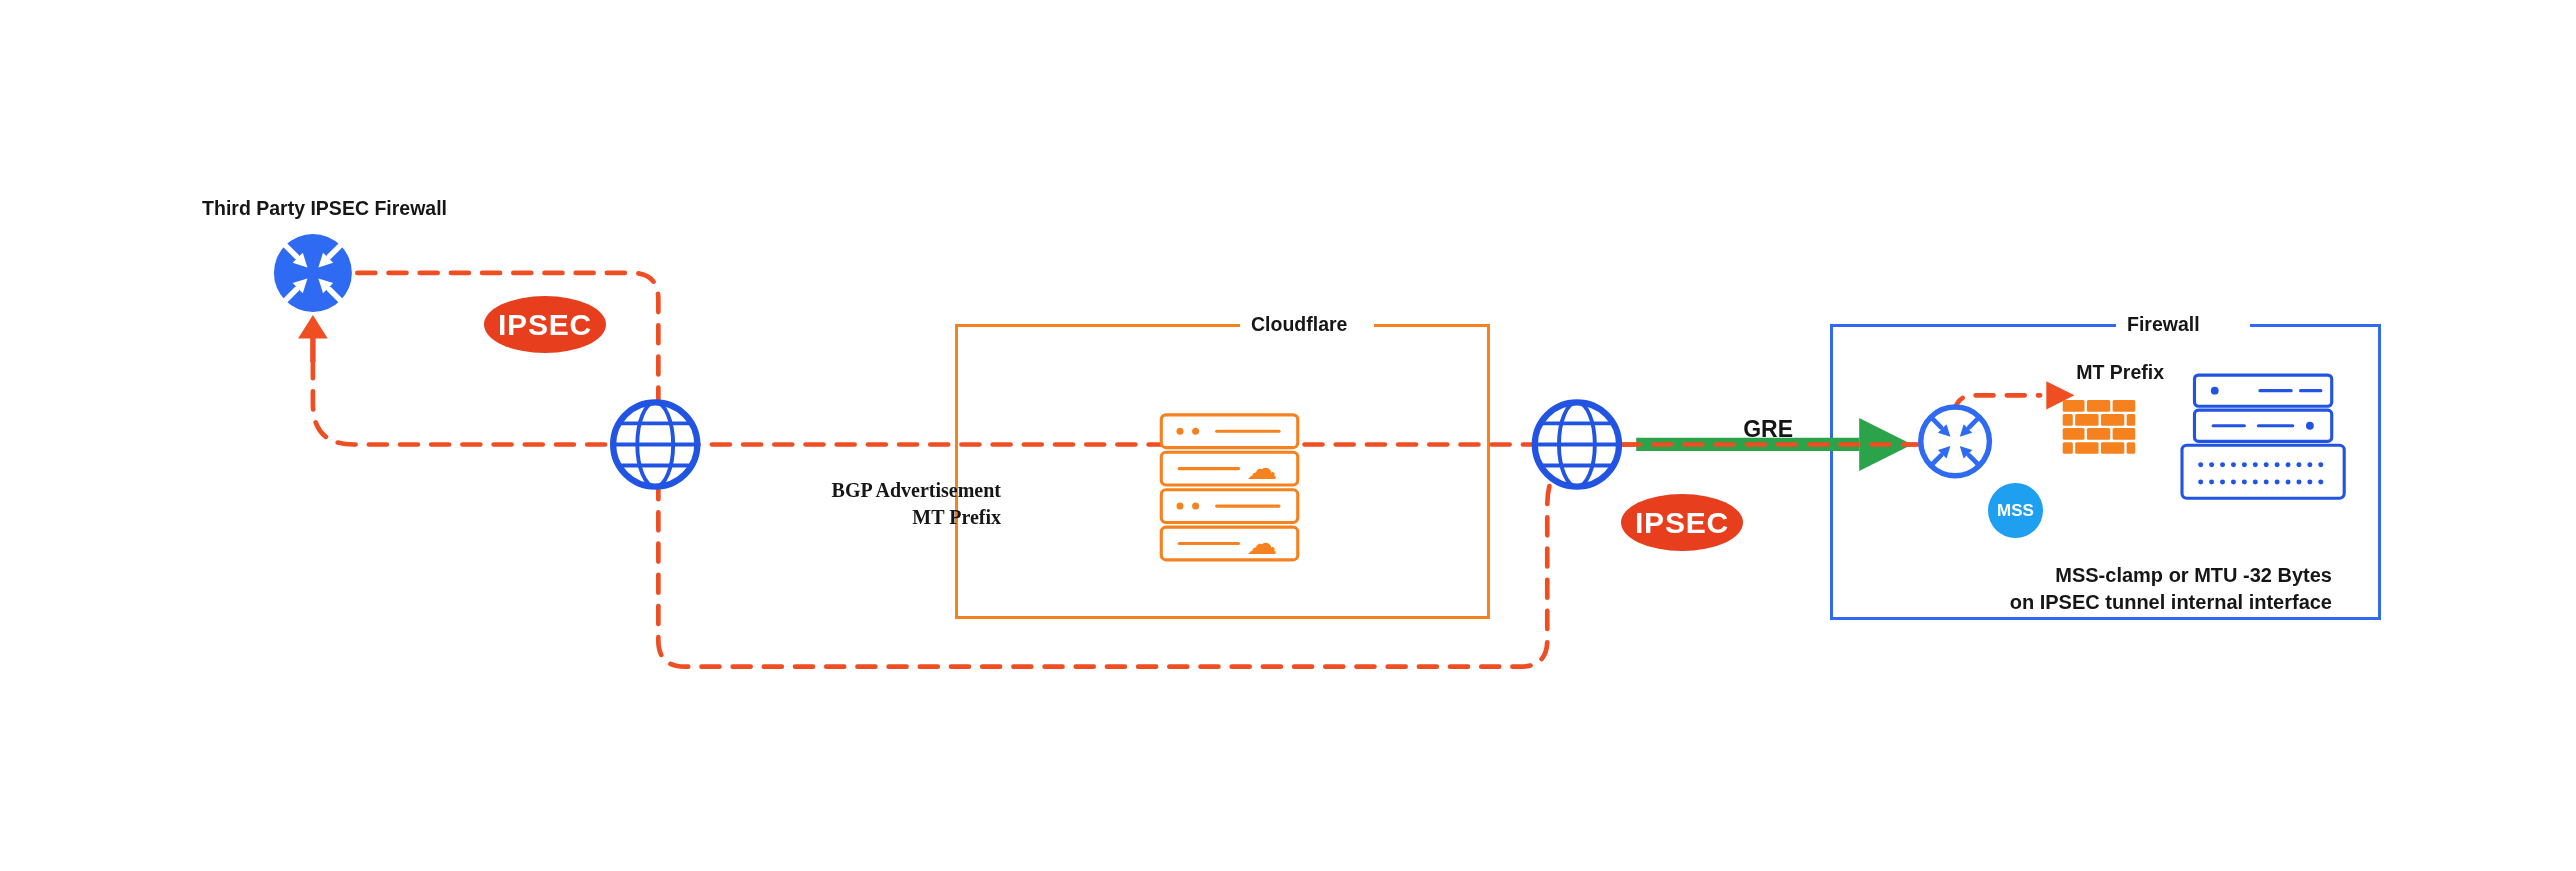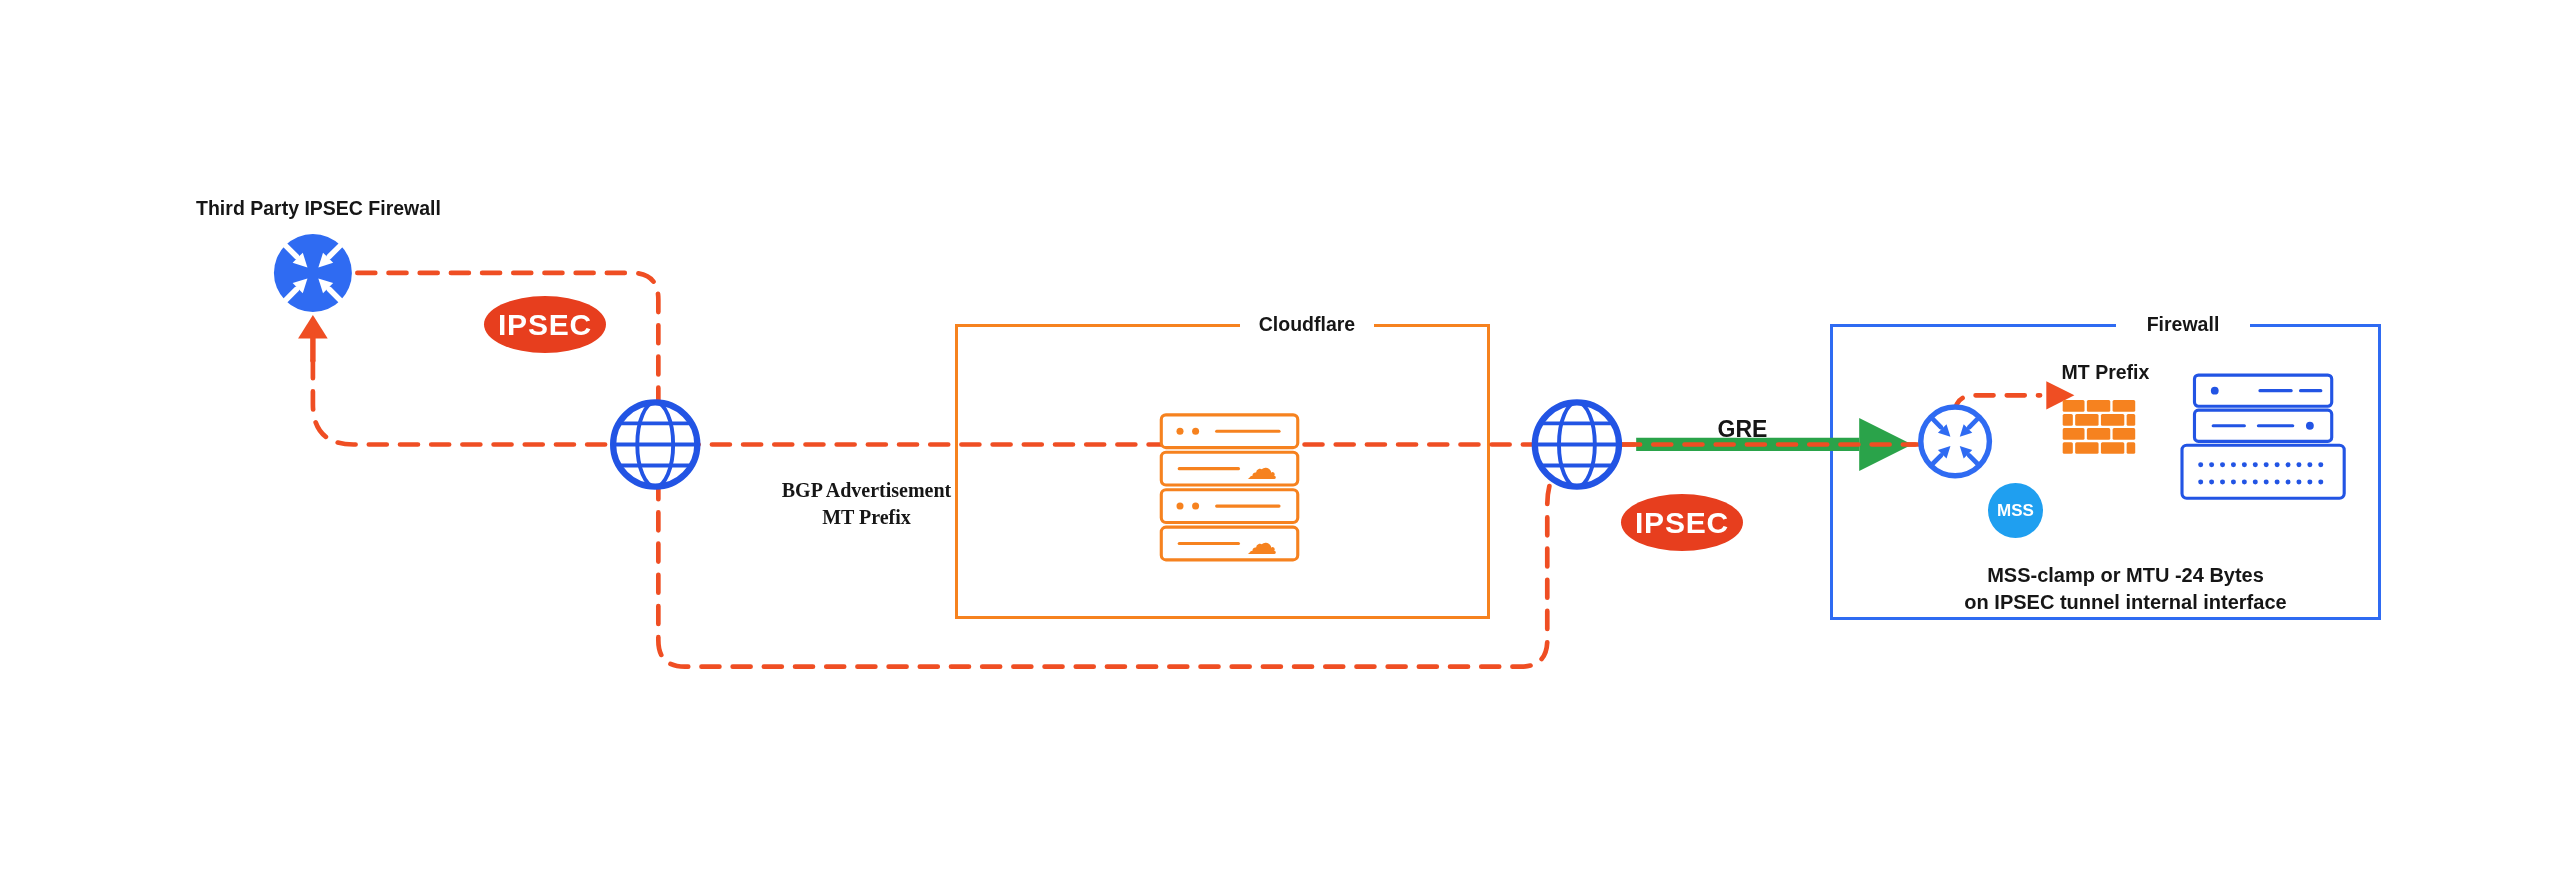--- a/index.html
+++ b/index.html
@@ -21,29 +21,29 @@
   
   .box{position:absolute;z-index:0;background:#fff;}
   .box-cf{left:955px;top:324px;width:535px;height:295px;border:3.1px solid var(--orange);}
   .box-cust{left:1830px;top:324px;width:551px;height:296px;border:3.1px solid var(--router-blue);}
 
   
   .diagram-svg{position:absolute;left:0;top:0;z-index:1;}
 
   
   .lbl{position:absolute;z-index:2;color:var(--text);font-weight:700;font-size:20px;
-       text-align:center;line-height:26.5px;}
+       text-align:right;line-height:26.5px;}
   .lbl-third{left:190px;top:195px;width:257px;font-size:19.5px;}
   .lbl-bgp{left:732px;top:477px;width:269px;font-family:Liberation Serif, serif;}
   .lbl-gre{left:1692px;top:416px;width:101px;font-size:23px;}
   .lbl-mtprefix{left:2047px;top:359px;width:117px;font-size:19.5px;}
   .lbl-mssnote{left:1919px;top:562px;width:413px;line-height:27px;}
 
   .boxlabel{position:absolute;z-index:2;background:#fff;color:var(--text);
-       font-weight:700;font-size:19.5px;text-align:center;line-height:28px;height:28px;
+       font-weight:700;font-size:19.5px;line-height:28px;height:28px;
        padding:0 11px;}
   .boxlabel-cf{left:1240px;top:310px;width:134px;}
   .boxlabel-cust{left:2116px;top:310px;width:134px;}
 
   
   .badge{position:absolute;z-index:2;display:flex;align-items:center;justify-content:center;
        color:#fff;font-weight:700;border-radius:50%;}
   .badge-ipsec{width:122px;height:57px;background:var(--badge-red);
        font-size:30px;letter-spacing:0.8px;}
   .badge-ipsec-1{left:484px;top:296px;}
@@ -243,18 +243,18 @@
 
   <div class="badge badge-ipsec badge-ipsec-2">IPSEC</div>
 
   <div class="boxlabel boxlabel-cust">Firewall</div>
 
   <div class="lbl lbl-mtprefix">MT Prefix</div>
 
   <div class="badge badge-mss">MSS</div>
 
   <div class="lbl lbl-mssnote">
-    <div>MSS-clamp or MTU -24 Bytes</div>
+    <div>MSS-clamp or MTU -32 Bytes</div>
     <div>on IPSEC tunnel internal interface</div>
   </div>
 
 </div>
 
 
 </body></html>

